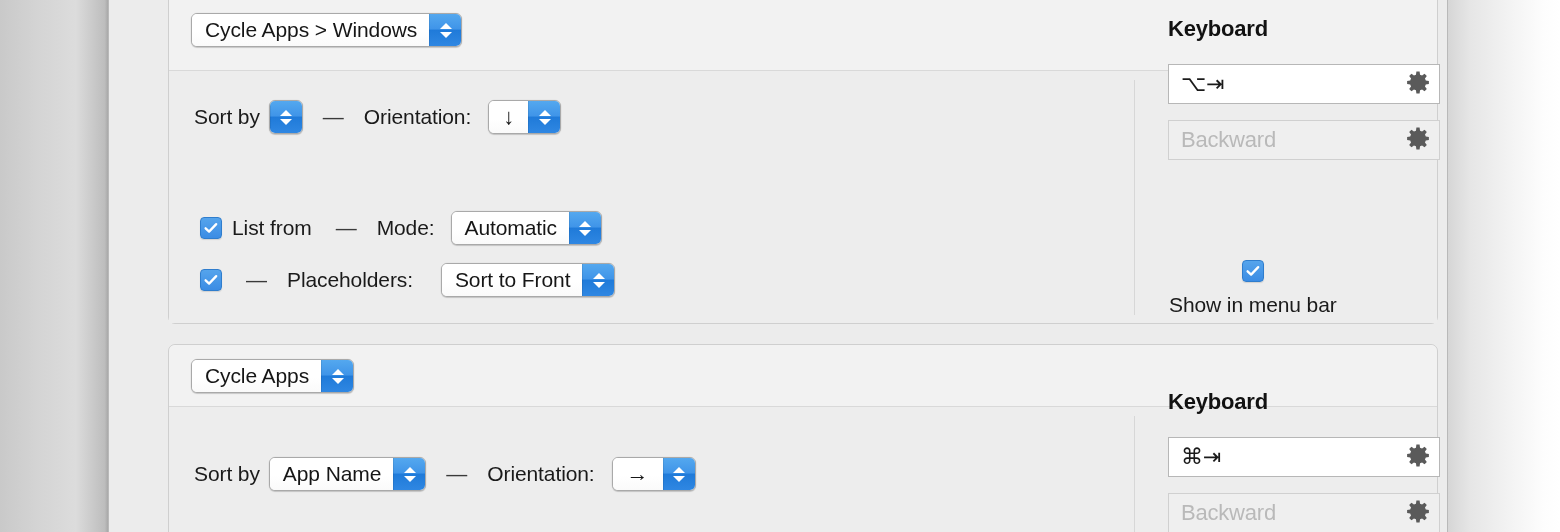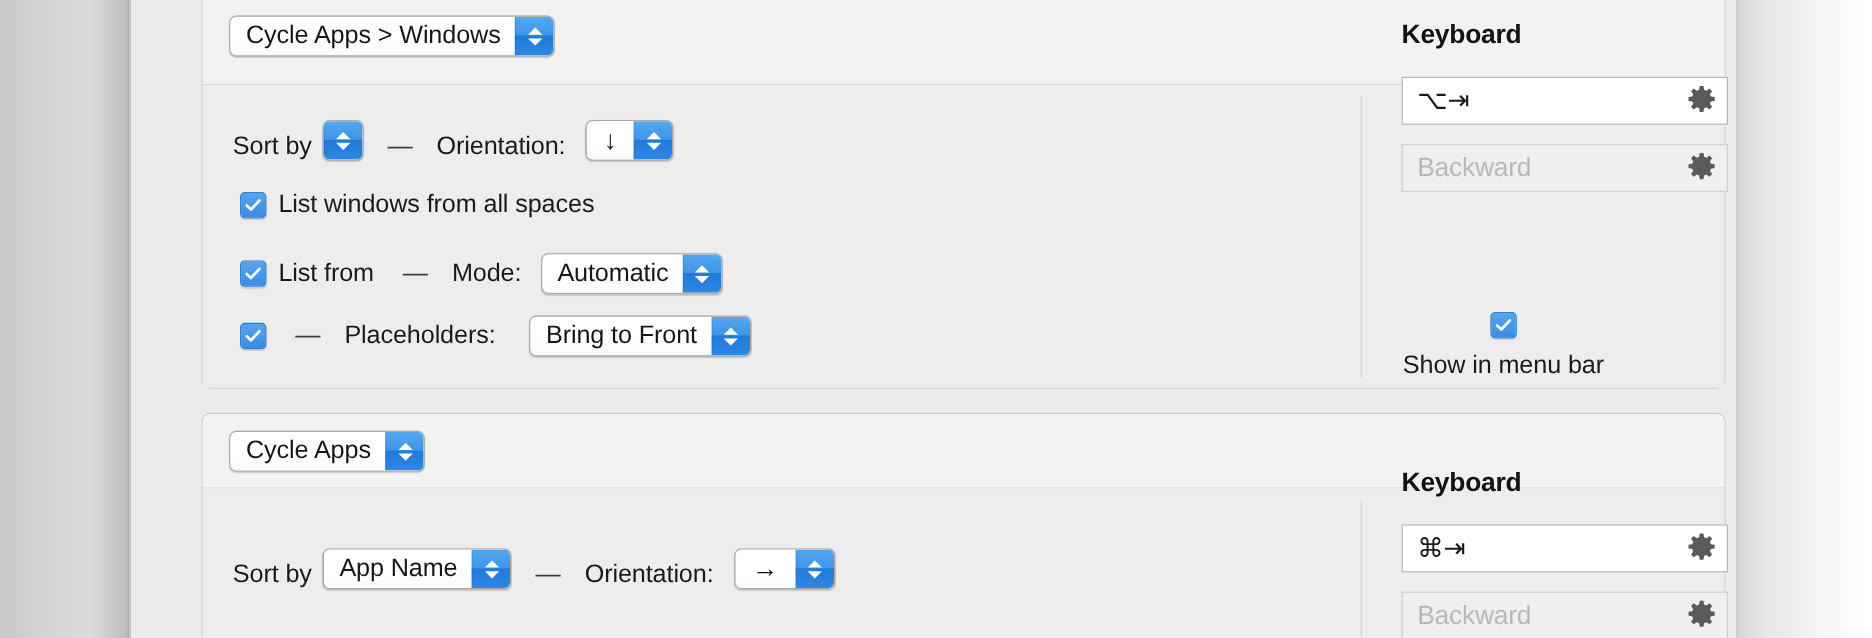--- a/index.html
+++ b/index.html
@@ -183,21 +183,21 @@
   .check-row {
     position: absolute;
     display: flex;
     align-items: center;
     gap: 10px;
   }
 
   .row {
     position: absolute;
     display: flex;
-    align-items: flex-end;
+    align-items: center;
     gap: 9px;
   }
 
   
   .kb-title {
     position: absolute;
     font-size: 22px;
     font-weight: bold;
     color: #121212;
     letter-spacing: -0.2px;
@@ -283,28 +283,20 @@
             <span class="label">Orientation:</span>
             <div class="popup arrow-only" style="margin-left:8px;">
               <span class="pop-label">↓</span>
               <span class="pop-arrows">
                 <i class="chev chev-up"></i>
                   <i class="chev chev-down"></i>
               </span>
             </div>
           </div>
 
-          <div class="check-row" style="left:31px; top:87px;">
-            <span class="cb">
-              <svg width="16" height="16" viewBox="0 0 16 16" aria-hidden="true">
-                <path d="M2.6 8.3 L6.1 11.6 L13.2 4.1" fill="none" stroke="#ffffff" stroke-width="2.3" stroke-linecap="round" stroke-linejoin="round"></path>
-              </svg>
-            </span>
-            <span class="label">List windows from all spaces</span>
-          </div>
 
           <div class="check-row" style="left:31px; top:139px;">
             <span class="cb">
               <svg width="16" height="16" viewBox="0 0 16 16" aria-hidden="true">
                 <path d="M2.6 8.3 L6.1 11.6 L13.2 4.1" fill="none" stroke="#ffffff" stroke-width="2.3" stroke-linecap="round" stroke-linejoin="round"></path>
               </svg>
             </span>
             <span class="label">List from</span>
             <span class="dash" style="margin:0 8px 0 12px;">—</span>
             <span class="label" style="margin-right:6px;">Mode:</span>
@@ -319,21 +311,21 @@
 
           <div class="check-row" style="left:31px; top:191px;">
             <span class="cb">
               <svg width="16" height="16" viewBox="0 0 16 16" aria-hidden="true">
                 <path d="M2.6 8.3 L6.1 11.6 L13.2 4.1" fill="none" stroke="#ffffff" stroke-width="2.3" stroke-linecap="round" stroke-linejoin="round"></path>
               </svg>
             </span>
             <span class="dash" style="margin:0 8px 0 12px;">—</span>
             <span class="label" style="margin-right:18px;">Placeholders:</span>
             <div class="popup">
-              <span class="pop-label">Bring to Front</span>
+              <span class="pop-label">Sort to Front</span>
               <span class="pop-arrows">
                 <i class="chev chev-up"></i>
                   <i class="chev chev-down"></i>
               </span>
             </div>
           </div>
 
           <div class="kb-title" style="left:999px; top:-56px;">Keyboard</div>
 
           <div class="kb-field" style="left:999px; top:-8px;">

